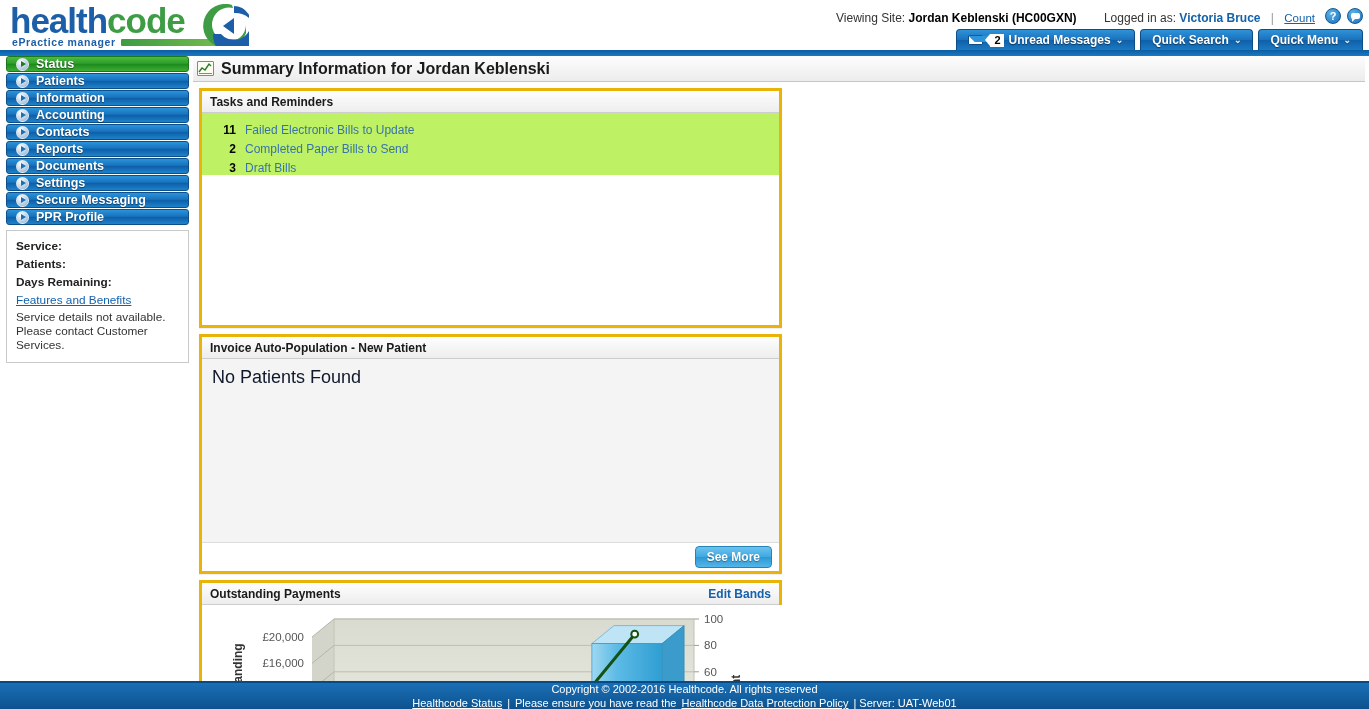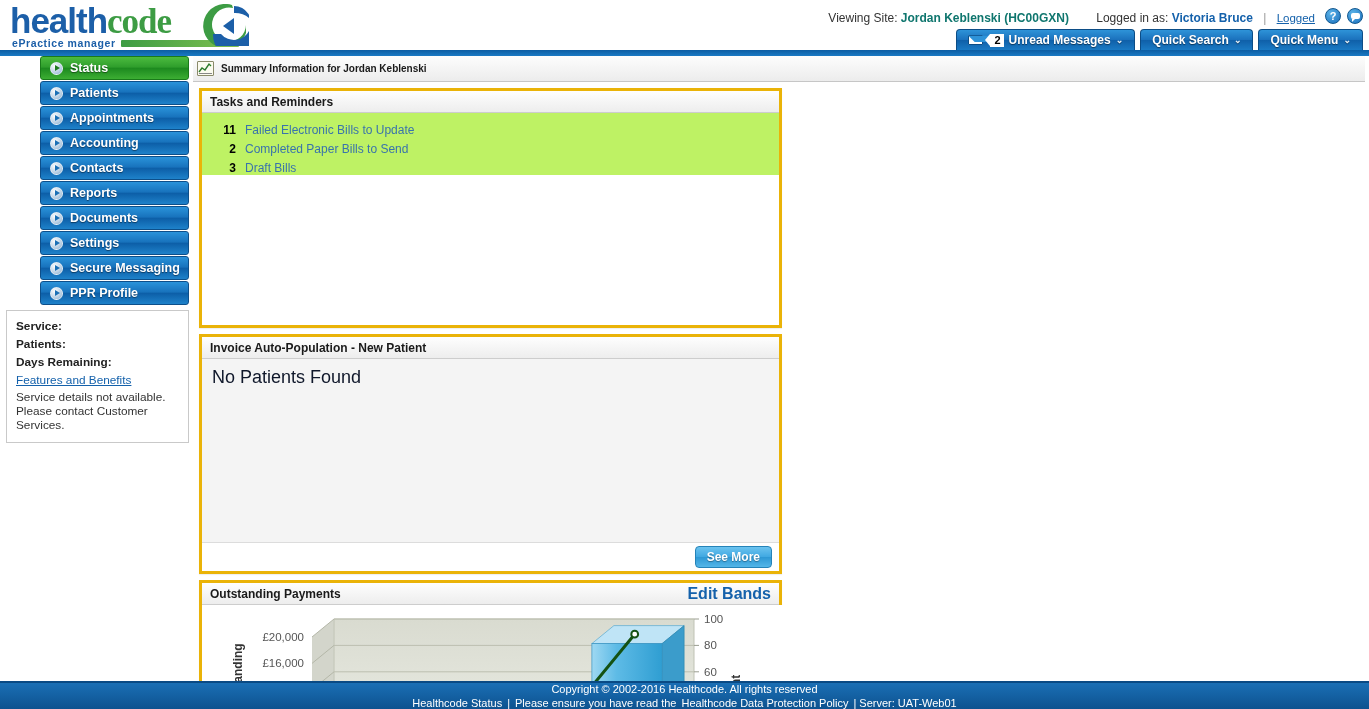--- a/index.html
+++ b/index.html
@@ -13,21 +13,21 @@
   body { position: relative; }
 
   
   #header {
     position: absolute; left: 0; top: 0; width: 1369px; height: 52px;
     background: #ffffff;
   }
   #logo-wrap { position: absolute; left: 10px; top: 3px; }
   .logo-main { font-size: 35px; font-weight: bold; letter-spacing: -1px; line-height: 36px; }
   .logo-health { color: #1c5fa8; }
-  .logo-code { color: #3d9c44; font-family: Liberation Serif, serif; }
+  .logo-code { color: #3d9c44; }
   .logo-sub {
     font-size: 10.5px; font-weight: bold; color: #1c5fa8;
     letter-spacing: 0.6px; margin-top: -3px; padding-left: 2px;
   }
   .logo-bar {
     display: inline-block; width: 118px; height: 7px; vertical-align: middle;
     margin-left: 5px; margin-bottom: 1px;
     background: linear-gradient(to right,#3d9c44,#7fc04f);
     border-radius: 1px;
   }
@@ -35,21 +35,21 @@
     position: absolute; left: 193px; top: 1px; width: 46px; height: 42px;
   }
 
   #header-right {
     position: absolute; right: 0; top: 0; width: 560px; height: 52px;
   }
   #hr-line1 {
     position: absolute; right: 54px; top: 11px;
     font-size: 12px; color: #333; white-space: nowrap;
   }
-  #hr-line1 b { color: #0f766e; }
+  #hr-line1 b { color: #000000; }
   .hr-userlink { color: #1461ab; font-weight: bold; }
   .hr-sep { color: #999; margin: 0 7px; }
   .hr-logout { color: #1461ab; text-decoration: underline; font-size: 11.5px; cursor: pointer; }
   .round-icon {
     position: absolute; top: 8px; width: 16px; height: 16px; border-radius: 50%;
     background: radial-gradient(circle at 35% 30%, #5bb3e8, #1a6fbd);
     border: 1px solid #12588f; cursor: pointer;
   }
   .round-icon span {
     display: block; color:#fff; font-size: 11px; font-weight: bold;
@@ -99,28 +99,27 @@
 
   
   #blue-band {
     position: absolute; left: 0; top: 50px; width: 1369px; height: 6px;
     background: linear-gradient(to bottom,#0c5da3,#1a7ac4);
   }
 
   
   #sidebar { position: absolute; left: 6px; top: 56px; width: 183px; }
   .nav-item {
-    height: 24px; margin-bottom: 1px; border-radius: 3px;
+    height: 16px; margin-bottom: 1px; border-radius: 3px;
     display: flex; align-items: center; padding-left: 9px; gap: 7px;
     color: #fff; font-size: 12.5px; font-weight: bold;
     text-shadow: 0 1px 1px rgba(0,0,0,.45);
     cursor: pointer;
     background: linear-gradient(to bottom,#2a93da 0%,#1873bd 45%,#0d5fa8 52%,#1e82ca 100%);
     border: 1px solid #0d4f8a;
-    margin-left: 34px;
   }
   .nav-item.active {
     background: linear-gradient(to bottom,#4cbb3f 0%,#2f9e2c 45%,#1d8a1f 52%,#3cae33 100%);
     border: 1px solid #1a7a1a;
   }
   .nav-bullet {
     width: 13px; height: 13px; border-radius: 50%;
     background: radial-gradient(circle at 35% 30%, #ffffff, #b9cfe4 60%, #7ea8cc);
     border: 1px solid rgba(255,255,255,.6);
     display: flex; align-items: center; justify-content: center; flex: none;
@@ -150,40 +149,40 @@
     height: 26px; display: flex; align-items: center; gap: 7px;
     padding-left: 4px;
     background: linear-gradient(to bottom,#fdfdfd,#ececec);
     border-bottom: 1px solid #c6c6c6;
   }
   .title-icon {
     width: 17px; height: 15px; border: 1px solid #8a8a6a; background: #fbfbef;
     position: relative; flex: none; border-radius: 1px;
   }
   .title-icon svg { position: absolute; left: 0; top: 0; }
-  #page-title-text { font-size: 10px; font-weight: bold; color: #1a1a1a; }
+  #page-title-text { font-size: 16px; font-weight: bold; color: #1a1a1a; }
 
   #panels {
     position: relative; padding: 6px 4px 4px 6px;
     display: flex; gap: 6px; flex-wrap: wrap;
   }
 
   .panel {
     border: 3px solid #eab308; background: #fff;
     box-shadow: 0 1px 1px rgba(0,0,0,.06);
   }
   .panel-head {
     height: 22px; display: flex; align-items: center; justify-content: space-between;
     padding: 0 8px;
     background: linear-gradient(to bottom,#fefefe,#ededed);
     border-bottom: 1px solid #cdcdcd;
     font-size: 12px; font-weight: bold; color: #1a1a1a;
   }
   .panel-head .act {
-    color: #1461ab; font-weight: bold; font-size: 16px; cursor: pointer;
+    color: #1461ab; font-weight: bold; font-size: 12px; cursor: pointer;
   }
   .panel-body { background: #bef264; }
 
   
   #panel-tasks { width: 583px; height: 240px; }
   #tasks-body { padding: 10px 0 0 0; }
   .task-row { display: flex; align-items: baseline; margin-bottom: 5px; font-size: 12px; }
   .task-count {
     width: 34px; text-align: right; font-weight: bold; color: #000;
     font-size: 12px; margin-right: 9px;
@@ -215,21 +214,21 @@
   
   #footer {
     position: absolute; left: 0; bottom: 0; width: 1369px; height: 28px;
     background: linear-gradient(to bottom,#1a6fb5,#0d528f);
     border-top: 2px solid #0a4a84;
     color: #fff; font-size: 11px;
     display: flex; align-items: center; justify-content: space-between;
     padding: 0 8px;
     flex-direction: column;
   }
-  #footer a, .f-link { color: #fff; cursor: pointer; text-align: right; }
+  #footer a, .f-link { color: #fff; text-decoration: underline; cursor: pointer; text-align: right; }
   #footer-right { display:flex; gap: 5px; align-items:center; white-space:nowrap; }
 </style>
 </head>
 <body>
 
 <div id="header">
 
   <div id="logo-wrap">
     <div class="logo-main">
       <span class="logo-health">health</span><span class="logo-code">code</span>
@@ -245,21 +244,21 @@
   </div>
 
   <div id="header-right">
     <div id="hr-line1">
       <span>Viewing Site:</span>
       <b>Jordan Keblenski (HC00GXN)</b>
       <span class="hr-sep">&nbsp;&nbsp;</span>
       <span>Logged in as:</span>
       <span class="hr-userlink">Victoria Bruce</span>
       <span class="hr-sep">|</span>
-      <span class="hr-logout">Logged</span>
+      <span class="hr-logout">Count</span>
     </div>
     <div class="round-icon" id="icon-help">
       <span>?</span>
     </div>
     <div class="round-icon" id="icon-chat">
       <i class="bub"></i>
     </div>
 
     <div id="hr-buttons">
       <div class="hdr-btn">
@@ -286,21 +285,21 @@
   <div class="nav-item active">
     <i class="nav-bullet"></i>
     <span>Status</span>
   </div>
   <div class="nav-item">
     <i class="nav-bullet"></i>
     <span>Patients</span>
   </div>
   <div class="nav-item">
     <i class="nav-bullet"></i>
-    <span>Appointments</span>
+    <span>Information</span>
   </div>
   <div class="nav-item">
     <i class="nav-bullet"></i>
     <span>Accounting</span>
   </div>
   <div class="nav-item">
     <i class="nav-bullet"></i>
     <span>Contacts</span>
   </div>
   <div class="nav-item">

